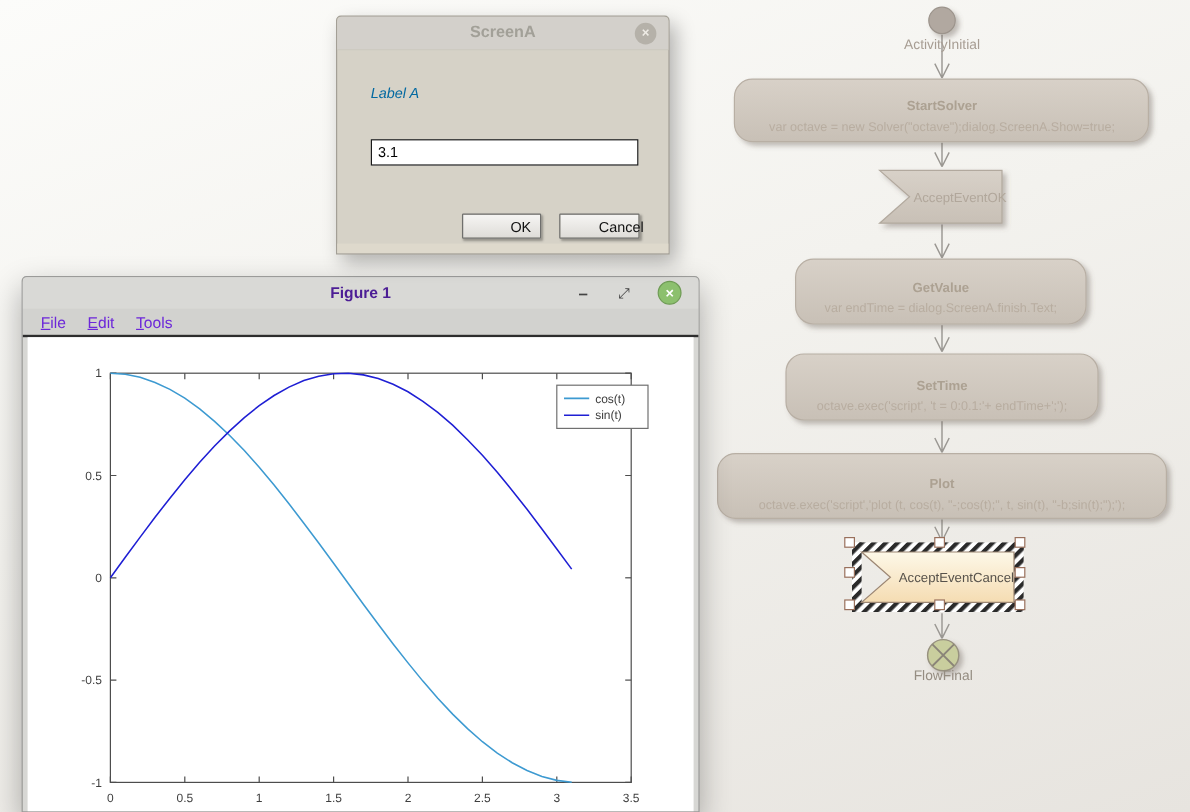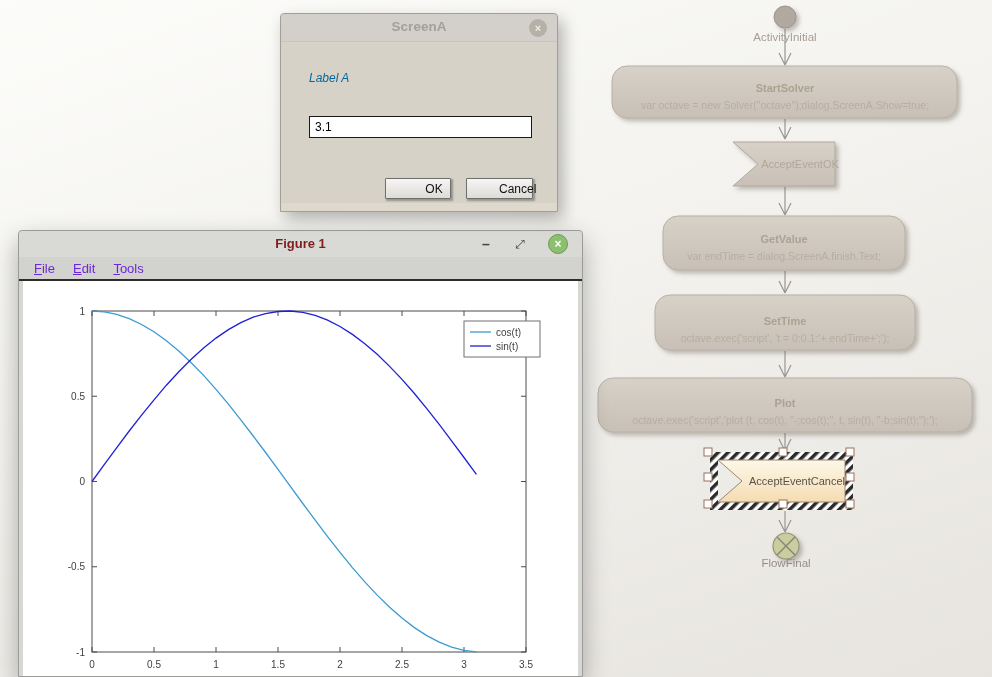--- a/index.html
+++ b/index.html
@@ -63,21 +63,21 @@
   .dialog-footer{ position:absolute; left:0; right:0; bottom:0; height:8px; background:#ded9cc; }
   
   .fig-window{
     position:absolute; left:18px; top:230px; width:565px; height:447px;
     background:#d7d7d4; border:1px solid #9b9b99; border-radius:4px 4px 0 0;
     box-shadow:0 10px 26px rgba(0,0,0,.30); z-index:4;
   }
   .fig-titlebar{ position:relative; height:26px; background:#d9d9d6; border-radius:4px 4px 0 0; }
   .fig-title{
     position:absolute; left:0; right:0; top:5px; text-align:center;
-    font-size:13px; font-weight:bold; color:#7f1d1d;
+    font-size:13px; font-weight:bold; color:#4c1d95;
   }
   .fig-btn{ position:absolute; top:3px; width:20px; height:20px; text-align:center; line-height:20px; cursor:default; }
   .fig-min{ right:86px; font-size:14px; font-weight:bold; color:#444; }
   .fig-max{ right:52px; font-size:12px; color:#444; }
   .fig-close{
     right:14px; background:#8cc06e; border:1px solid #6f9b55; border-radius:50%;
     color:#fff; font-size:12px; font-weight:bold; line-height:18px;
   }
   .menu-bar{
     height:24px; background:#d2d2cf; border-bottom:2px solid #2d2d2d;

